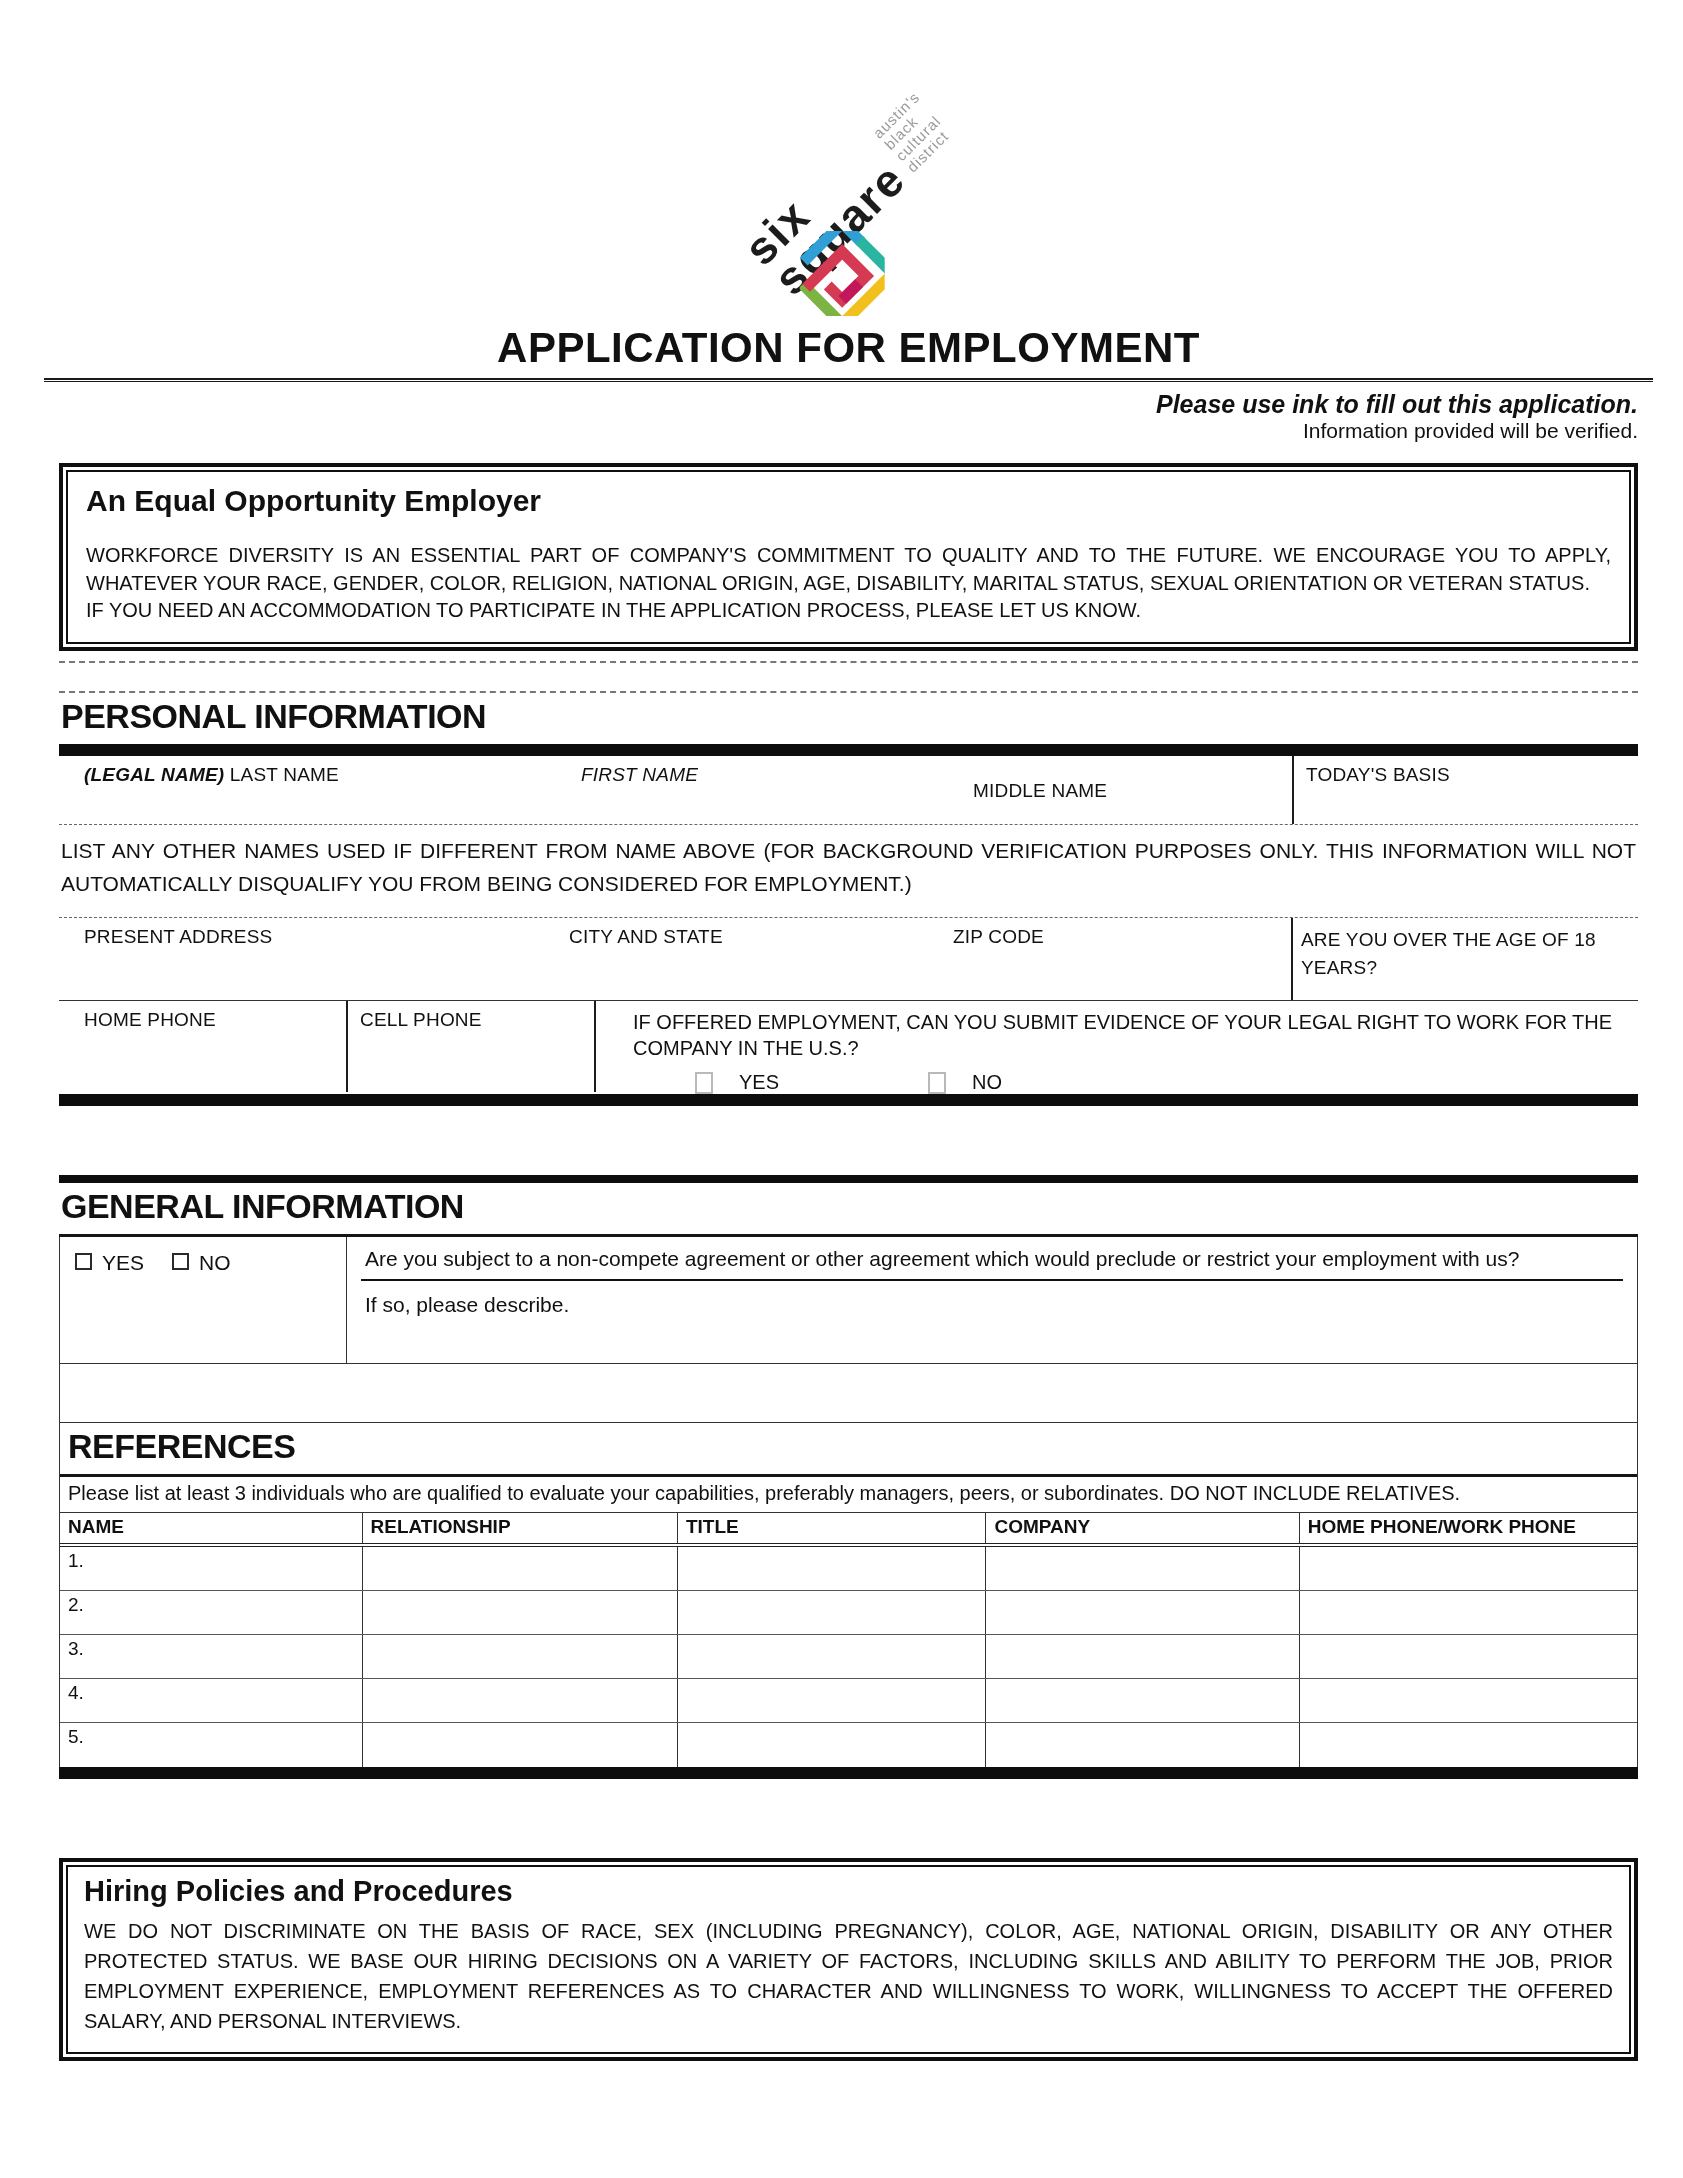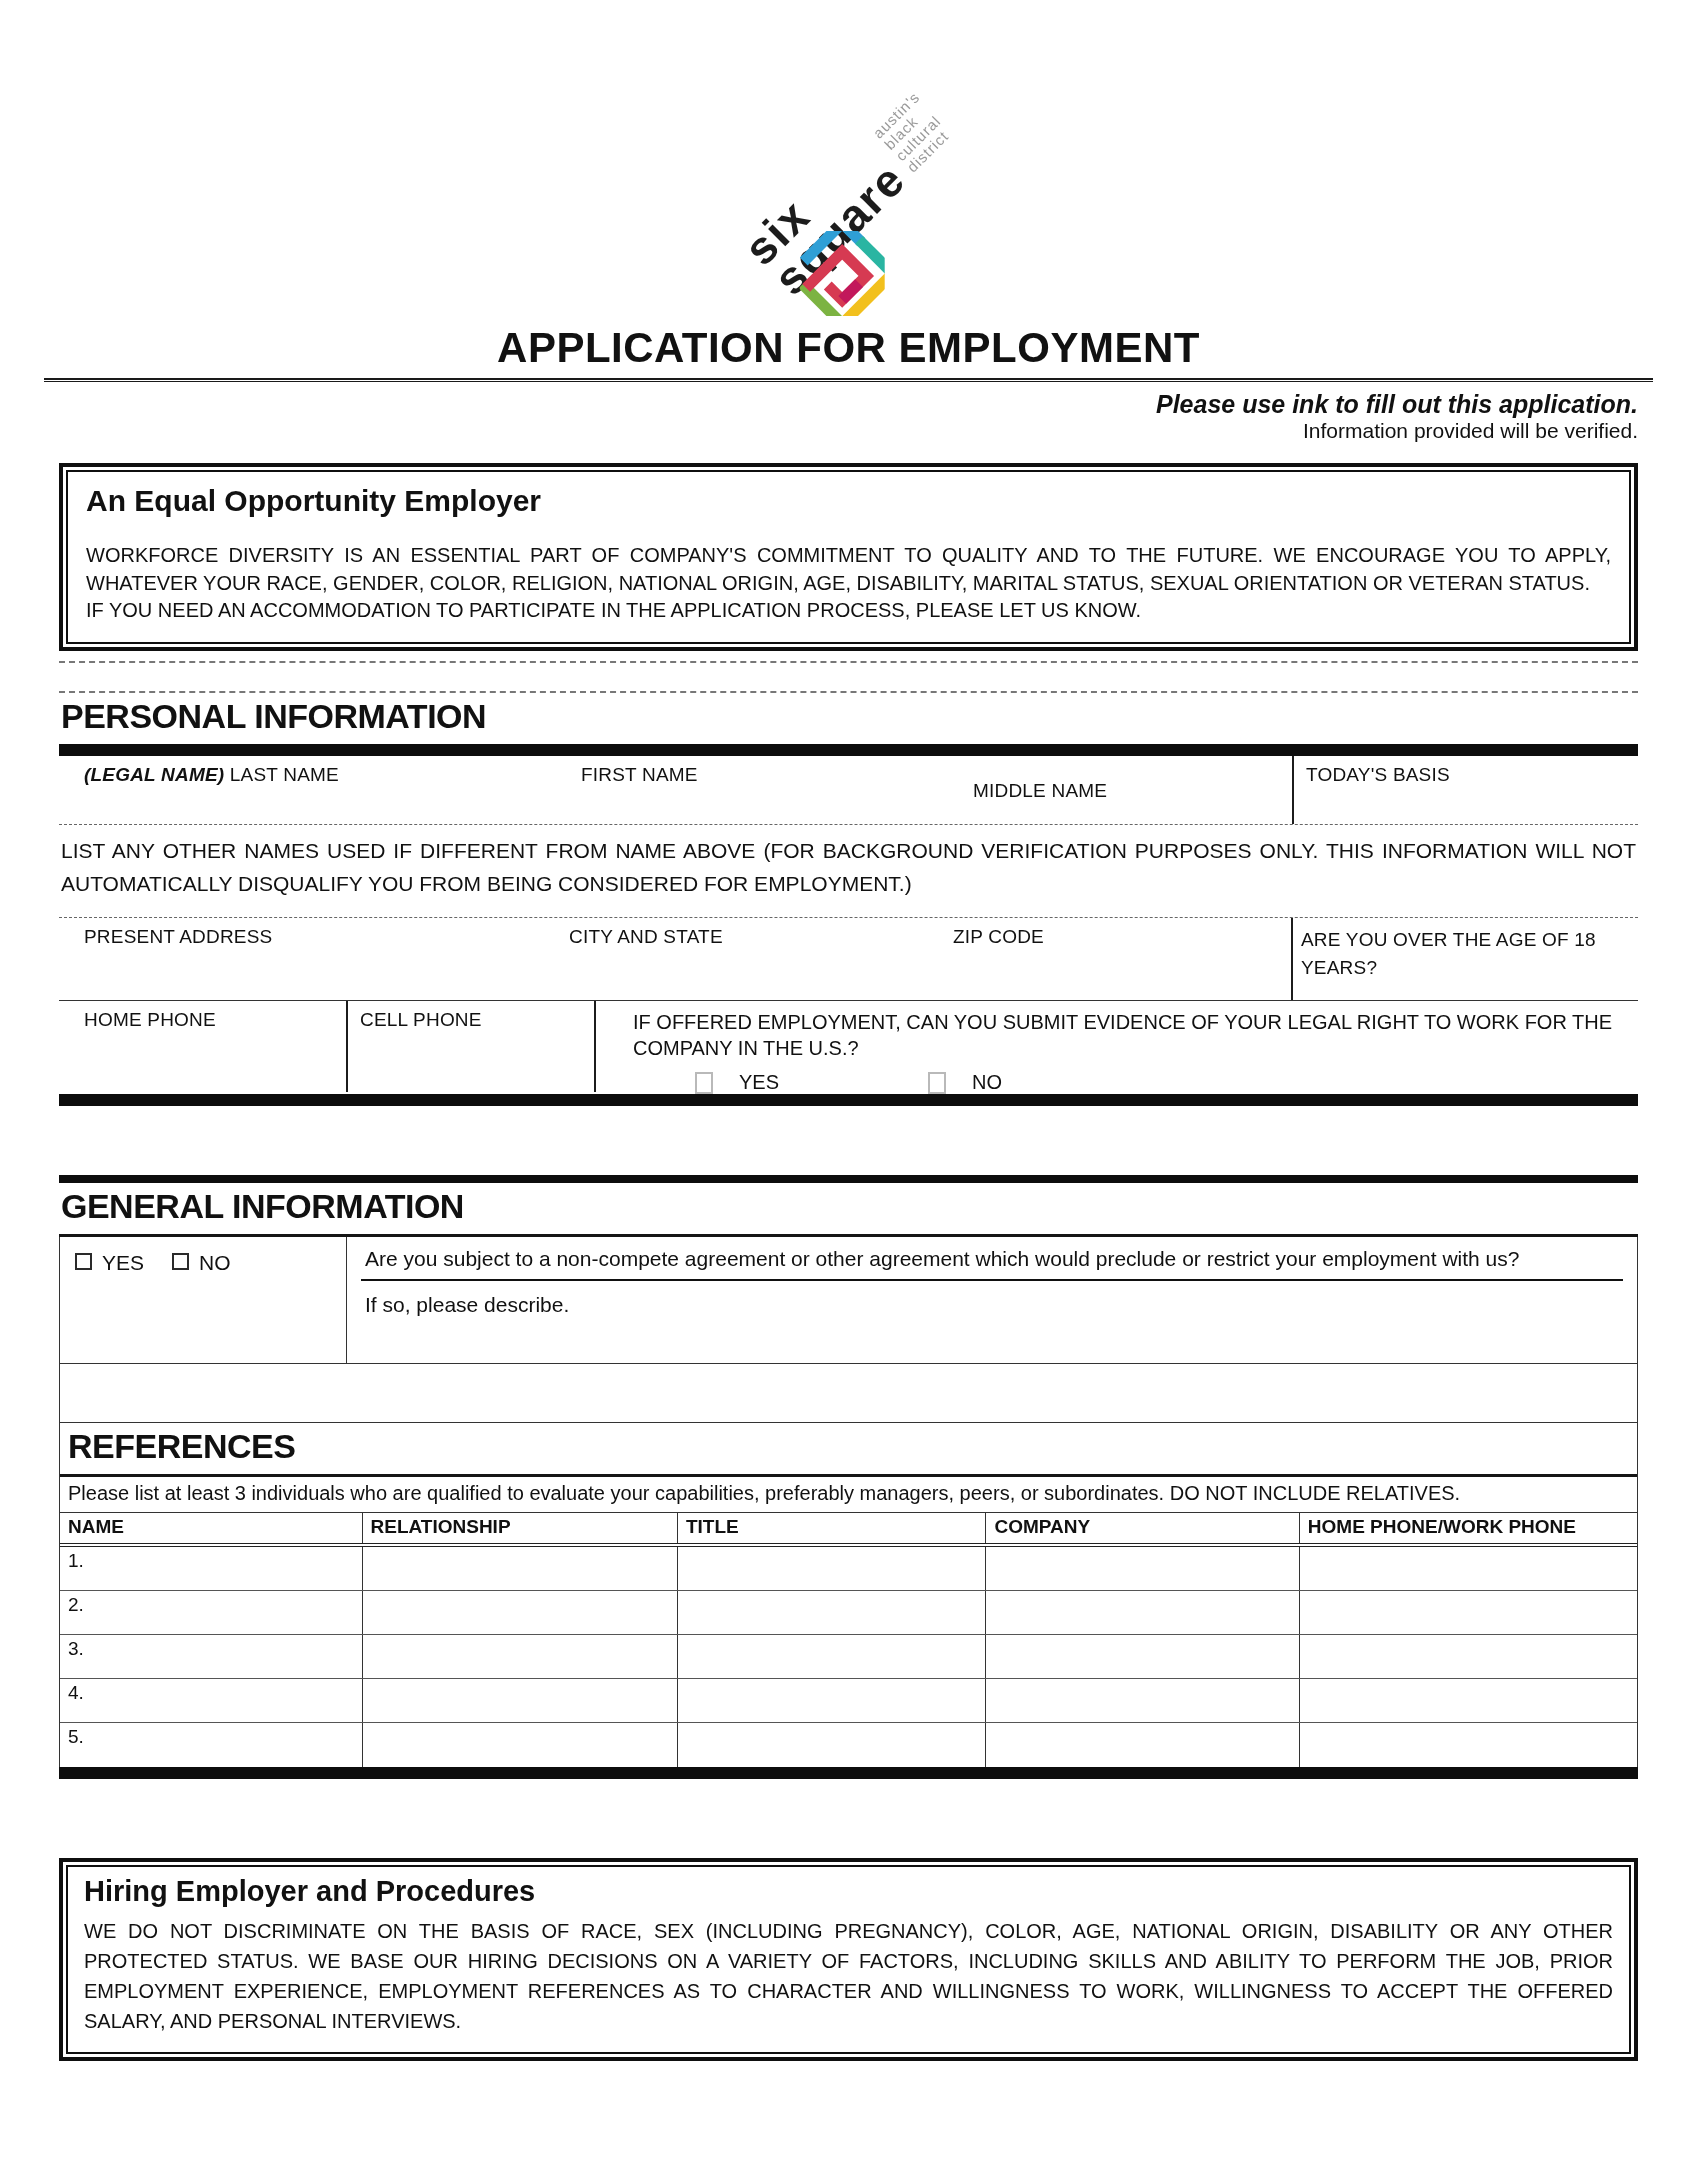--- a/index.html
+++ b/index.html
@@ -48,21 +48,21 @@
 
   
   .pi-row { display:flex; }
   .pi-row .cell { position:relative; }
   .lbl { font-size:19px; letter-spacing:0.2px; }
   .bi  { font-weight:bold; font-style:italic; }
   .bl  { border-left:2px solid #1c1c1c; }
 
   .pi-name { height:69px; border-bottom:1px dashed #666; }
   .pi-name .c1 { width:522px; padding:8px 0 0 25px; }
-  .pi-name .c2 { width:392px; padding:8px 0 0 0; }
+  .pi-name .c2 { width:392px; padding:8px 0 0 0;font-style:italic; }
   .pi-name .c3 { width:319px; padding:24px 0 0 0; }
   .pi-name .c4 { flex:1; padding:8px 0 0 12px; }
 
   .pi-other { min-height:93px; border-bottom:1px dashed #666; padding:10px 2px 0 2px; }
   .pi-other p { font-size:21px; line-height:1.55; text-align:justify; }
 
   .pi-addr { height:83px; border-bottom:1px solid #333; }
   .pi-addr .a1 { width:485px; padding:8px 0 0 25px; }
   .pi-addr .a2 { width:384px; padding:8px 0 0 25px; }
   .pi-addr .a3 { width:363px; padding:8px 0 0 25px; }
@@ -285,19 +285,19 @@
           <div></div>
           <div></div>
         </div>
       </div>
     </div>
     <div class="thick-bar"></div>
   </div>
 
   <div class="dbox hiring">
     <div class="dbox-in">
-      <div class="dbox-title">Hiring Employer and Procedures</div>
+      <div class="dbox-title">Hiring Policies and Procedures</div>
       <p class="dbox-body">WE DO NOT DISCRIMINATE ON THE BASIS OF RACE, SEX (INCLUDING PREGNANCY), COLOR, AGE, NATIONAL ORIGIN, DISABILITY OR ANY OTHER PROTECTED STATUS.  WE BASE OUR HIRING DECISIONS ON A VARIETY OF FACTORS, INCLUDING SKILLS AND ABILITY TO PERFORM THE JOB, PRIOR EMPLOYMENT EXPERIENCE, EMPLOYMENT REFERENCES AS TO CHARACTER AND WILLINGNESS TO WORK, WILLINGNESS TO ACCEPT THE OFFERED SALARY, AND PERSONAL INTERVIEWS.</p>
     </div>
   </div>
 
 </div>
 
 
 </body></html>

